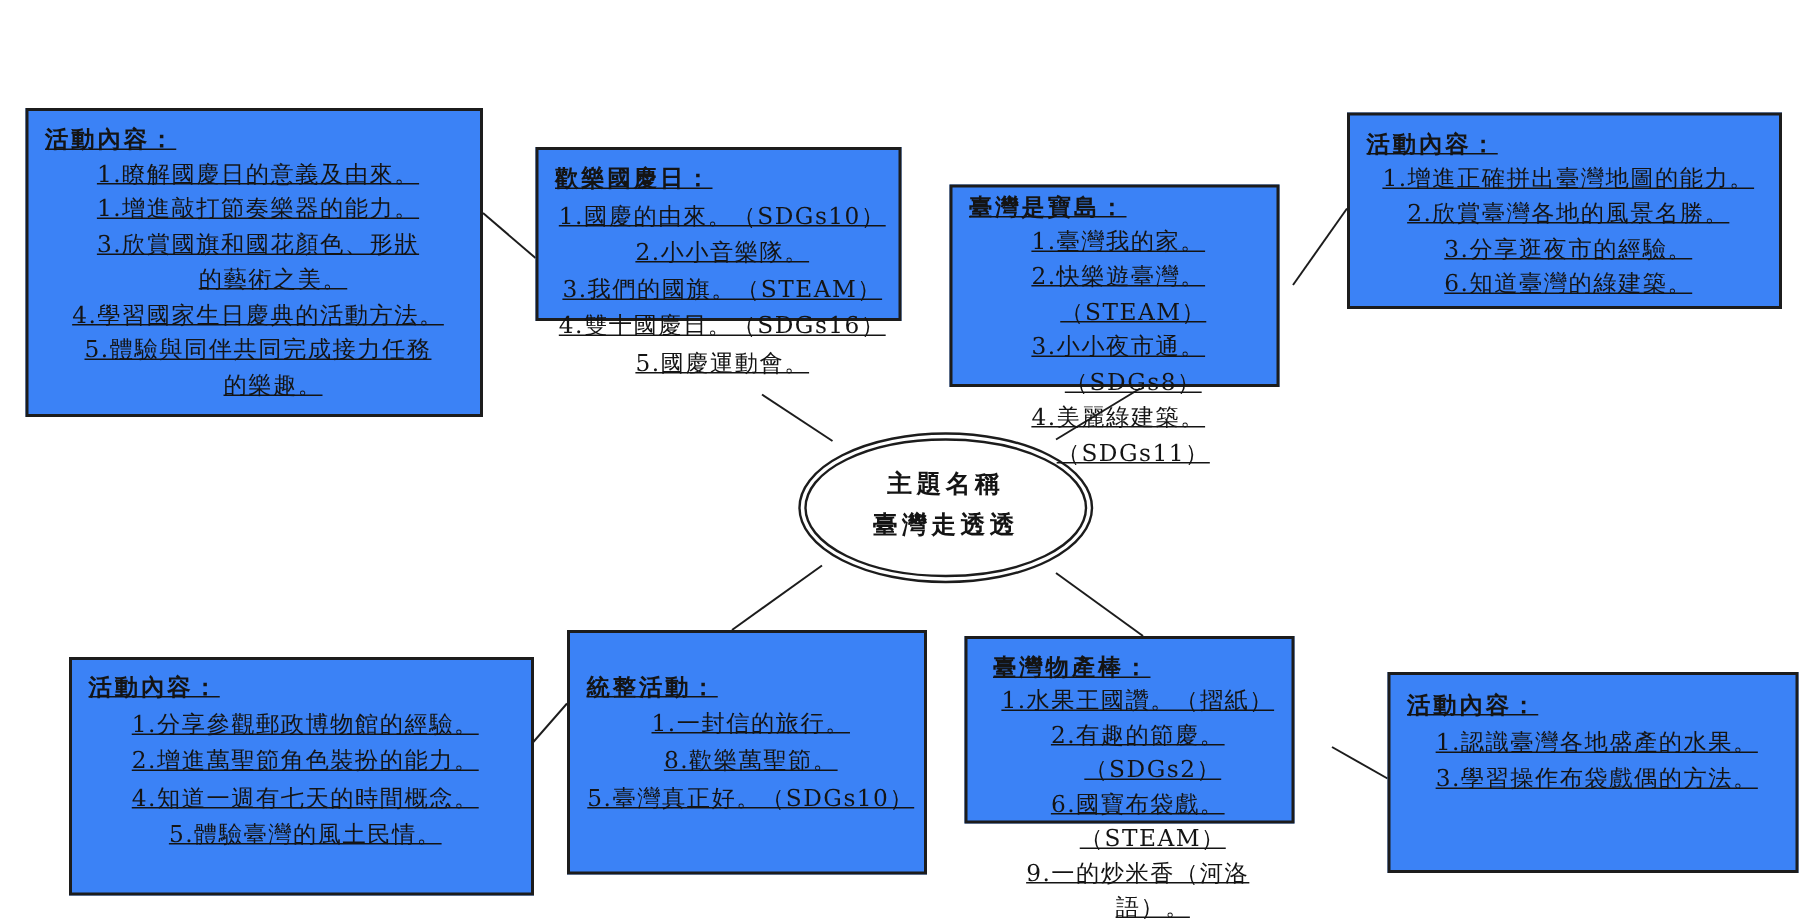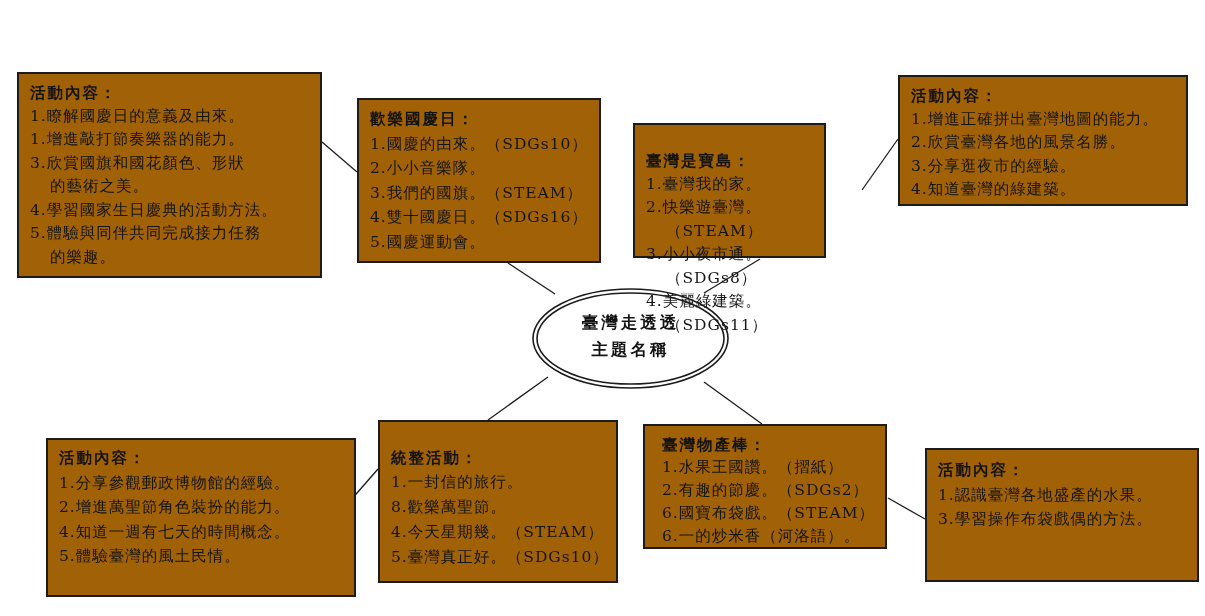--- a/index.html
+++ b/index.html
@@ -14,54 +14,56 @@
   }
   .lines-layer {
     position: absolute;
     left: 0; top: 0;
     width: 1205px; height: 616px;
   }
   .box {
     position: absolute;
     box-sizing: border-box;
     border: 2px solid #1c1c1c;
-    background: #a16207;
+    background: #3b82f6;
     padding: 7px 6px 0 11px;
     font-size: 15.5px;
     line-height: 23.5px;
     letter-spacing: 1px;
+    text-decoration: underline;
   }
   .box .hdr {
     font-weight: bold;
     letter-spacing: 2px;
   }
   .box .item {
     padding-left: 20px;
     text-indent: -20px;
     white-space: pre-line;
+    text-align: center;
   }
   .center-label {
     position: absolute;
     left: 533px;
     top: 309px;
     width: 195px;
     text-align: center;
     font-weight: bold;
     font-size: 16.5px;
     line-height: 27px;
     letter-spacing: 3px;
   }
   
   #box-top-left      { left: 17px;  top: 72px;  width: 305px; height: 206px; }
-  #box-national-day  { left: 357px; top: 98px;  width: 244px; height: 165px; line-height: 24.5px; }
-  #box-treasure      { left: 633px; top: 123px; width: 193px; height: 135px; padding-top: 24px; }
+  #box-national-day  { left: 357px; top: 98px;  width: 244px; height: 116px; line-height: 24.5px; }
+  #box-treasure      { left: 633px; top: 123px; width: 220px; height: 135px; padding-top: 1px; }
   #box-top-right     { left: 898px; top: 75px;  width: 290px; height: 131px; }
   #box-bottom-left   { left: 46px;  top: 438px; width: 310px; height: 159px; padding-top: 6px; line-height: 24.5px; }
   #box-integrated    { left: 378px; top: 420px; width: 240px; height: 163px; padding-top: 23px; line-height: 25px; }
-  #box-products      { left: 643px; top: 424px; width: 244px; height: 125px; line-height: 23px; padding-left: 17px; }
+  #box-products      { left: 643px; top: 424px; width: 220px; height: 125px; line-height: 23px; padding-left: 17px; }
   #box-bottom-right  { left: 925px; top: 448px; width: 274px; height: 134px; padding-top: 8px; line-height: 24.5px; }
 </style>
 </head>
 <body>
 
 <div class="canvas">
 
   <svg class="lines-layer" viewBox="0 0 1205 616" xmlns="http://www.w3.org/2000/svg">
 
     <ellipse cx="630.5" cy="338.5" rx="97.5" ry="49.5" fill="#ffffff" stroke="#1c1c1c" stroke-width="1.6"></ellipse>
@@ -72,22 +74,22 @@
     <line x1="350" y1="501" x2="378" y2="469" stroke="#1c1c1c" stroke-width="1.3"></line>
     <line x1="888" y1="498" x2="925" y2="519" stroke="#1c1c1c" stroke-width="1.3"></line>
 
     <line x1="508" y1="263" x2="555" y2="294" stroke="#1c1c1c" stroke-width="1.3"></line>
     <line x1="760" y1="259" x2="704" y2="293" stroke="#1c1c1c" stroke-width="1.3"></line>
     <line x1="548" y1="377" x2="488" y2="420" stroke="#1c1c1c" stroke-width="1.3"></line>
     <line x1="704" y1="382" x2="762" y2="424" stroke="#1c1c1c" stroke-width="1.3"></line>
   </svg>
 
   <div class="center-label">
+    <div>主題名稱</div>
     <div>臺灣走透透</div>
-    <div>主題名稱</div>
   </div>
 
   <div class="box" id="box-top-left">
     <div class="hdr">活動內容：</div>
     <div class="item">1.瞭解國慶日的意義及由來。</div>
     <div class="item">1.增進敲打節奏樂器的能力。</div>
     <div class="item">3.欣賞國旗和國花顏色、形狀
 的藝術之美。</div>
     <div class="item">4.學習國家生日慶典的活動方法。</div>
     <div class="item">5.體驗與同伴共同完成接力任務
@@ -109,45 +111,44 @@
     <div class="item">2.快樂遊臺灣。（STEAM）</div>
     <div class="item">3.小小夜市通。（SDGs8）</div>
     <div class="item">4.美麗綠建築。（SDGs11）</div>
   </div>
 
   <div class="box" id="box-top-right">
     <div class="hdr">活動內容：</div>
     <div class="item">1.增進正確拼出臺灣地圖的能力。</div>
     <div class="item">2.欣賞臺灣各地的風景名勝。</div>
     <div class="item">3.分享逛夜市的經驗。</div>
-    <div class="item">4.知道臺灣的綠建築。</div>
+    <div class="item">6.知道臺灣的綠建築。</div>
   </div>
 
   <div class="box" id="box-bottom-left">
     <div class="hdr">活動內容：</div>
     <div class="item">1.分享參觀郵政博物館的經驗。</div>
     <div class="item">2.增進萬聖節角色裝扮的能力。</div>
     <div class="item">4.知道一週有七天的時間概念。</div>
     <div class="item">5.體驗臺灣的風土民情。</div>
   </div>
 
   <div class="box" id="box-integrated">
     <div class="hdr">統整活動：</div>
     <div class="item">1.一封信的旅行。</div>
     <div class="item">8.歡樂萬聖節。</div>
-    <div class="item">4.今天星期幾。（STEAM）</div>
     <div class="item">5.臺灣真正好。（SDGs10）</div>
   </div>
 
   <div class="box" id="box-products">
     <div class="hdr">臺灣物產棒：</div>
     <div class="item">1.水果王國讚。（摺紙）</div>
     <div class="item">2.有趣的節慶。（SDGs2）</div>
     <div class="item">6.國寶布袋戲。（STEAM）</div>
-    <div class="item">6.一的炒米香（河洛語）。</div>
+    <div class="item">9.一的炒米香（河洛語）。</div>
   </div>
 
   <div class="box" id="box-bottom-right">
     <div class="hdr">活動內容：</div>
     <div class="item">1.認識臺灣各地盛產的水果。</div>
     <div class="item">3.學習操作布袋戲偶的方法。</div>
   </div>
 
 </div>
 

